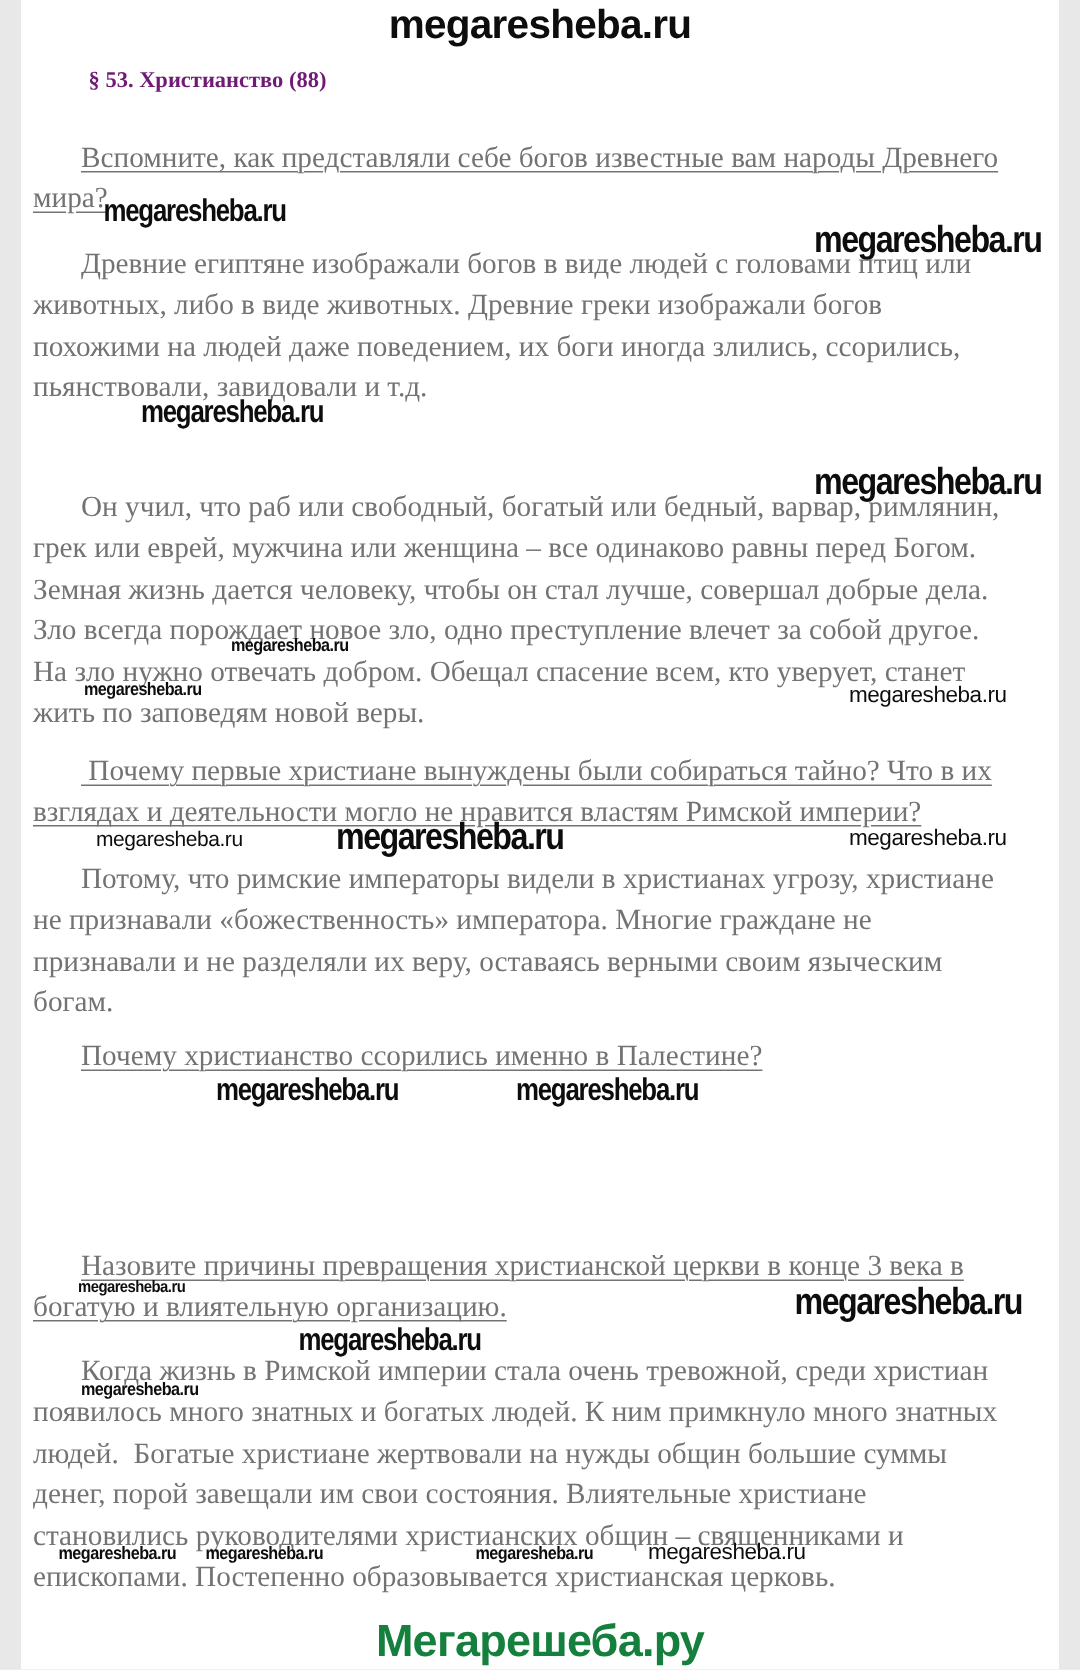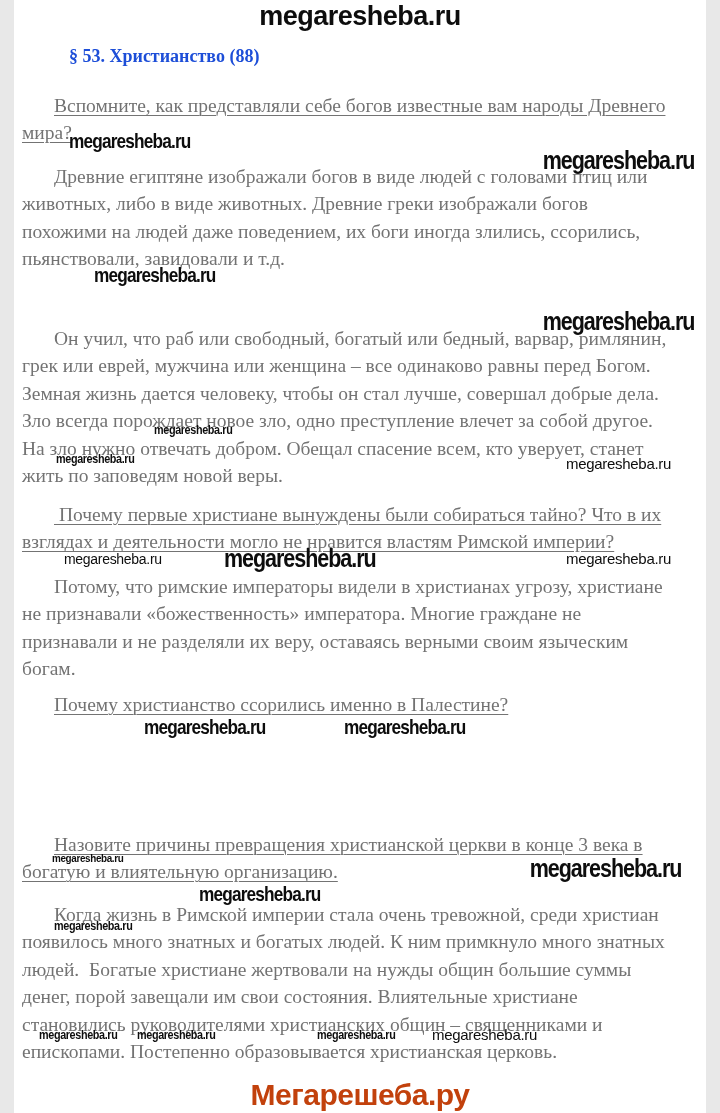--- a/index.html
+++ b/index.html
@@ -24,26 +24,26 @@
     color:#737373;
   }
   .indent{text-indent:32px;}
   .q{
     text-decoration:underline;
     text-decoration-thickness:1.4px;
     text-underline-offset:3px;
   }
   .heading{
     position:absolute;
-    left:55px;top:46px;
+    left:45px;top:46px;
     margin:0;
     font-family:"Liberation Serif","DejaVu Serif",serif;
-    font-size:18px;font-weight:700;
+    font-size:15px;font-weight:700;
     white-space:nowrap;
-    color:#1d4ed8;
+    color:#701a75;
   }
   
   .wm{
     position:absolute;
     font-family:"Liberation Sans","DejaVu Sans",sans-serif;
     font-weight:700;
     white-space:nowrap;
     color:#0d0d0d;
   }
   .wm-xl{font-size:27px;letter-spacing:-0.5px;}
@@ -53,21 +53,21 @@
   .wm-sm{font-size:12px;letter-spacing:-0.4px;transform:scaleX(.9);transform-origin:left;}
   .wm-reg{font-weight:400;font-size:15px;letter-spacing:-0.3px;}
   .wm-center{left:50%;transform:translateX(-50%);}
   .footer-brand{
     position:absolute;
     left:50%;top:1078px;
     transform:translateX(-50%);
     font-family:"Liberation Sans","DejaVu Sans",sans-serif;
     font-weight:700;font-size:30px;
     letter-spacing:-0.5px;
-    color:#c2410c;
+    color:#15803d;
     white-space:nowrap;
   }
 </style>
 </head>
 <body>
 
 <div class="page">
 
   <div class="wm wm-xl wm-center" style="top:1px">megaresheba.ru</div>
 

